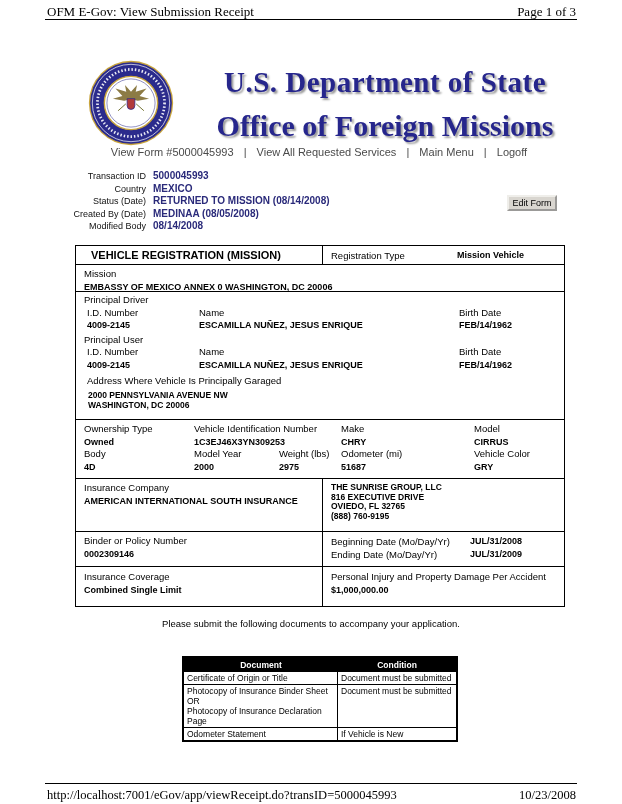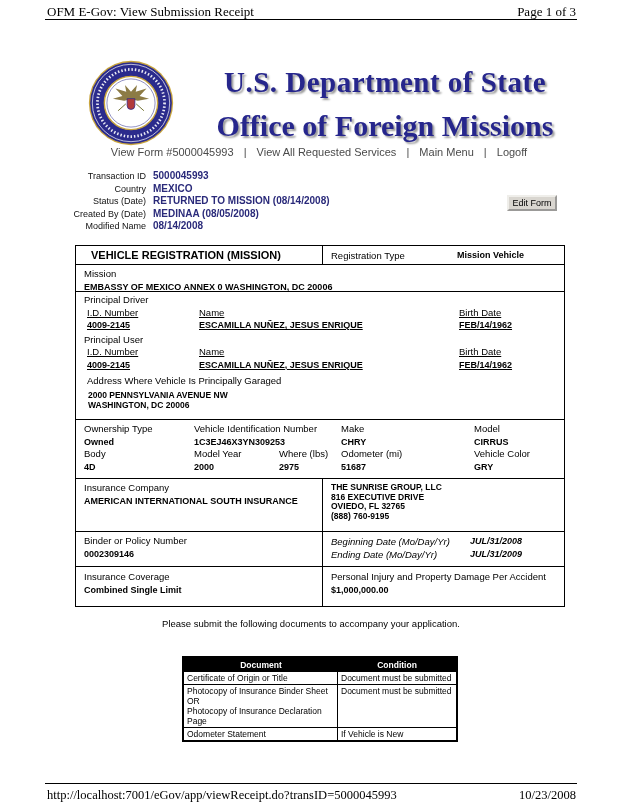--- a/index.html
+++ b/index.html
@@ -49,35 +49,35 @@
   .val { font-size:9px;  font-weight:bold; line-height:12.5px; }
   .pre { white-space:pre-line; }
   .t-head { display:flex; height:19px; border-bottom:1px solid #000; }
   .t-head .cell-l { width:247px; border-right:1px solid #000; display:flex; align-items:center;
                     padding-left:15px; font-size:11px; font-weight:bold; }
   .t-head .cell-r { flex:1; display:flex; align-items:center; justify-content:space-between;
                     padding:0 40px 0 8px; }
   .t-head .cell-r .lbl, .t-head .cell-r .val { line-height:normal; }
   .t-mission { height:27px; border-bottom:1px solid #000; padding:3px 8px 0 8px; }
   .t-people { height:128px; border-bottom:1px solid #000; padding:2px 8px 17px 8px; }
-  .p-grid { display:grid; grid-template-columns:112px 260px 1fr; padding-left:3px;text-decoration:underline; }
+  .p-grid { display:grid; grid-template-columns:112px 260px 1fr; padding-left:3px; }
   .p-sub { padding-left:3px; }
   .gap2 { margin-top:2px; } .gap4 { margin-top:4px; }
   .addr-val { line-height:10px; font-size:8.5px; padding-left:4px; margin-top:2px; }
   .t-vehicle { height:59px; border-bottom:1px solid #000; padding:3px 8px 0 8px; }
   .v-grid1 { display:grid; grid-template-columns:110px 147px 133px 1fr; }
   .v-grid2 { display:grid; grid-template-columns:110px 85px 62px 133px 1fr; }
   .t-split { display:flex; border-bottom:1px solid #000; }
   .t-split .cell-l { width:247px; border-right:1px solid #000; padding:3px 8px 0 8px; }
   .t-split .cell-r { flex:1; padding:3px 8px 0 8px; }
   .t-insurance { height:53px; }
   .broker-lines { font-size:8.5px; font-weight:bold; line-height:9.5px; margin-top:1px; }
   .t-policy { height:35px; }
   .t-policy .cell-r { padding-right:42px; }
-  .d-row { display:flex; justify-content:space-between; height:13px; line-height:13px;font-style:italic; }
+  .d-row { display:flex; justify-content:space-between; height:13px; line-height:13px; }
   .d-row .lbl, .d-row .val { line-height:13px; }
   .t-coverage { display:flex; height:39px; border-bottom:none; }
   .t-coverage .cell-l { width:247px; border-right:1px solid #000; padding:4px 8px 0 8px; }
   .t-coverage .cell-r { flex:1; padding:4px 8px 0 8px; }
   
   .doc-note { position:absolute; top:618px; left:0; right:0; text-align:center; font-size:9.5px; }
   .doc-table { position:absolute; left:182px; top:656px; width:276px; border:2px solid #000;
                font-size:8.5px; background:#fff; }
   .doc-head { display:flex; background:#000; color:#fff; font-weight:bold; height:13px; }
   .doc-head > div { display:flex; align-items:center; justify-content:center; }
@@ -142,21 +142,21 @@
     </div>
     <div class="txn-row">
       <span class="txn-label">Status (Date)</span>
       <span class="txn-value">RETURNED TO MISSION (08/14/2008)</span>
     </div>
     <div class="txn-row">
       <span class="txn-label">Created By (Date)</span>
       <span class="txn-value">MEDINAA (08/05/2008)</span>
     </div>
     <div class="txn-row">
-      <span class="txn-label">Modified Name</span>
+      <span class="txn-label">Modified Body</span>
       <span class="txn-value">08/14/2008</span>
     </div>
   </div>
   <button class="edit-btn">Edit Form</button>
 
   <div class="main-table">
 
     <div class="t-head">
       <div class="cell-l">VEHICLE REGISTRATION (MISSION)</div>
       <div class="cell-r">
@@ -201,21 +201,21 @@
         <div class="lbl">Make</div>
         <div class="lbl">Model</div>
         <div class="val">Owned</div>
         <div class="val">1C3EJ46X3YN309253</div>
         <div class="val">CHRY</div>
         <div class="val">CIRRUS</div>
       </div>
       <div class="v-grid2">
         <div class="lbl">Body</div>
         <div class="lbl">Model Year</div>
-        <div class="lbl">Where (lbs)</div>
+        <div class="lbl">Weight (lbs)</div>
         <div class="lbl">Odometer (mi)</div>
         <div class="lbl">Vehicle Color</div>
         <div class="val">4D</div>
         <div class="val">2000</div>
         <div class="val">2975</div>
         <div class="val">51687</div>
         <div class="val">GRY</div>
       </div>
     </div>
 

